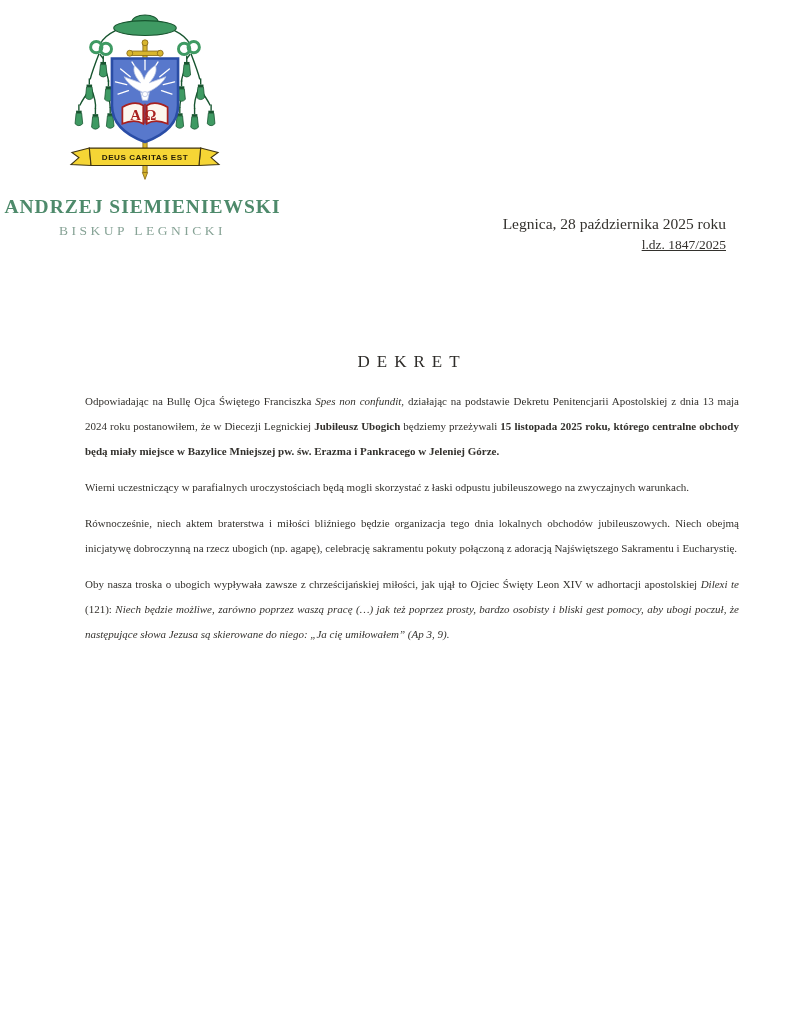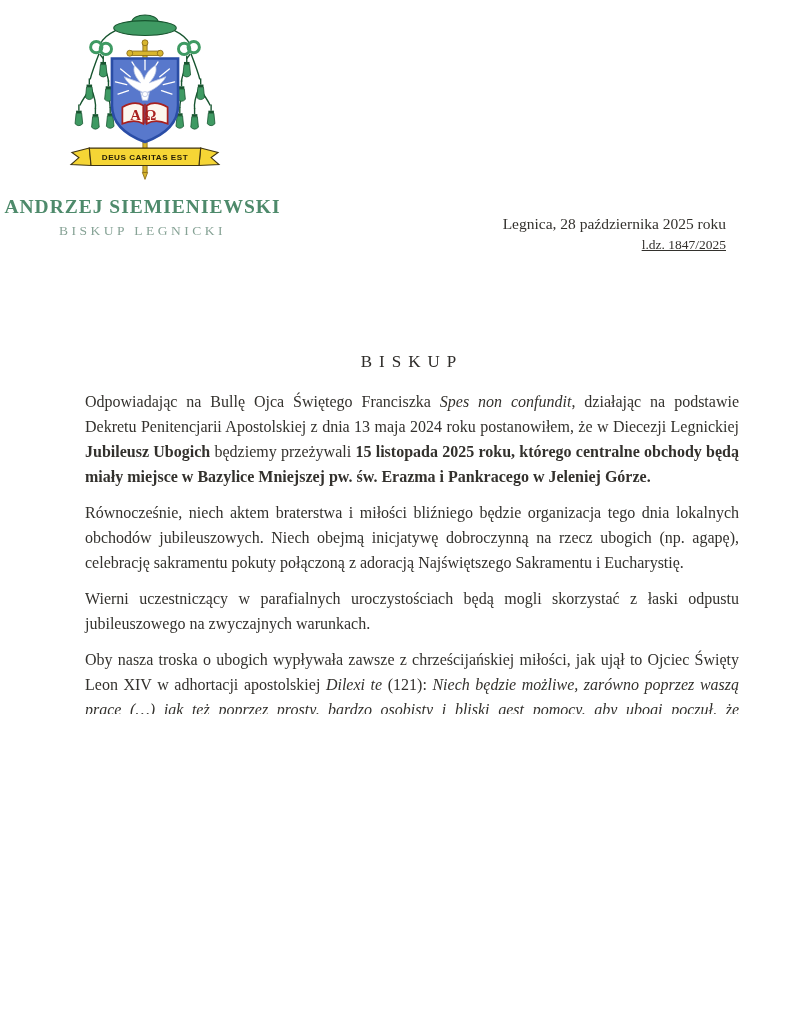--- a/index.html
+++ b/index.html
@@ -28,21 +28,21 @@
   .arms{position:absolute;left:58px;top:8px;width:174px;height:174px;}
   .lh-names{position:absolute;left:0;top:196px;width:285px;text-align:center;}
   .lh-name{font-size:19.5px;font-weight:bold;letter-spacing:1px;color:var(--green-dark);}
   .lh-title{margin-top:5px;font-size:13.5px;letter-spacing:3.5px;color:var(--green-muted);}
   .dateline{position:absolute;right:74px;top:213px;text-align:right;line-height:1.45;}
   .dateline .place{font-size:15.5px;}
   .dateline .ref{font-size:13.5px;text-decoration:underline;}
   
   .decree{position:absolute;left:85px;top:352px;width:654px;}
   .decree-title{text-align:center;font-size:17px;letter-spacing:7px;margin-bottom:17px;color:#2e2c29;}
-  .decree p{font-size:16px;line-height:25px;text-align:justify;margin-bottom:11px;}
+  .decree p{font-size:11px;line-height:25px;text-align:justify;margin-bottom:11px;}
   .seg-i{font-style:italic;}
   .seg-b{font-weight:bold;}
   
   .gold-part{fill:var(--gold);stroke:var(--gold-dk);stroke-width:1;}
   .green-part{fill:var(--arms-green);stroke:var(--arms-green-dk);stroke-width:1.2;}
   .cord{stroke:var(--arms-green-dk);stroke-width:1.6;fill:none;}
   .knot{stroke:var(--arms-green);stroke-width:3.4;fill:none;}
   .tassel-body{fill:var(--arms-green);stroke:var(--arms-green-dk);stroke-width:0.9;}
   .tassel-tie{fill:var(--arms-green-dk);}
   .shield{fill:var(--shield-blue);stroke:var(--shield-border);stroke-width:3;}
@@ -176,27 +176,27 @@
     <div class="lh-name">ANDRZEJ SIEMIENIEWSKI</div>
     <div class="lh-title">BISKUP LEGNICKI</div>
   </div>
 
   <div class="dateline">
     <div class="place">Legnica, 28 października 2025 roku</div>
     <div class="ref">l.dz. 1847/2025</div>
   </div>
 
   <div class="decree">
-    <div class="decree-title">BISKUP</div>
+    <div class="decree-title">DEKRET</div>
 
     <p><span>Odpowiadając na Bullę Ojca Świętego Franciszka </span><span class="seg-i">Spes non confundit</span><span>, działając na podstawie Dekretu Penitencjarii Apostolskiej z dnia 13 maja 2024 roku postanowiłem, że w Diecezji Legnickiej </span><span class="seg-b">Jubileusz Ubogich</span><span> będziemy przeżywali </span><span class="seg-b">15 listopada 2025 roku, którego centralne obchody będą miały miejsce w Bazylice Mniejszej pw. św. Erazma i Pankracego w Jeleniej Górze.</span></p>
 
+    <p><span>Wierni uczestniczący w parafialnych uroczystościach będą mogli skorzystać z łaski odpustu jubileuszowego na zwyczajnych warunkach.</span></p>
+
     <p><span>Równocześnie, niech aktem braterstwa i miłości bliźniego będzie organizacja tego dnia lokalnych obchodów jubileuszowych. Niech obejmą inicjatywę dobroczynną na rzecz ubogich (np. agapę), celebrację sakramentu pokuty połączoną z adoracją Najświętszego Sakramentu i Eucharystię.</span></p>
-
-    <p><span>Wierni uczestniczący w parafialnych uroczystościach będą mogli skorzystać z łaski odpustu jubileuszowego na zwyczajnych warunkach.</span></p>
 
     <p><span>Oby nasza troska o ubogich wypływała zawsze z chrześcijańskiej miłości, jak ujął to Ojciec Święty Leon XIV w adhortacji apostolskiej </span><span class="seg-i">Dilexi te</span><span> (121): </span><span class="seg-i">Niech będzie możliwe, zarówno poprzez waszą pracę (…) jak też poprzez prosty, bardzo osobisty i bliski gest pomocy, aby ubogi poczuł, że następujące słowa Jezusa są skierowane do niego: „Ja cię umiłowałem” (Ap 3, 9).</span></p>
   </div>
 
   <svg class="seal" viewBox="0 0 210 210" aria-hidden="true">
     <defs>
       <path id="sealTopArc" d="M22.3,119.6 A84,84 0 1 1 187.7,119.6"></path>
       <path id="sealBottomArc" d="M27.2,159.5 A95,95 0 0 0 182.8,159.5"></path>
     </defs>
     <circle cx="105" cy="105" r="99" class="seal-stroke" stroke-width="2.6"></circle>

